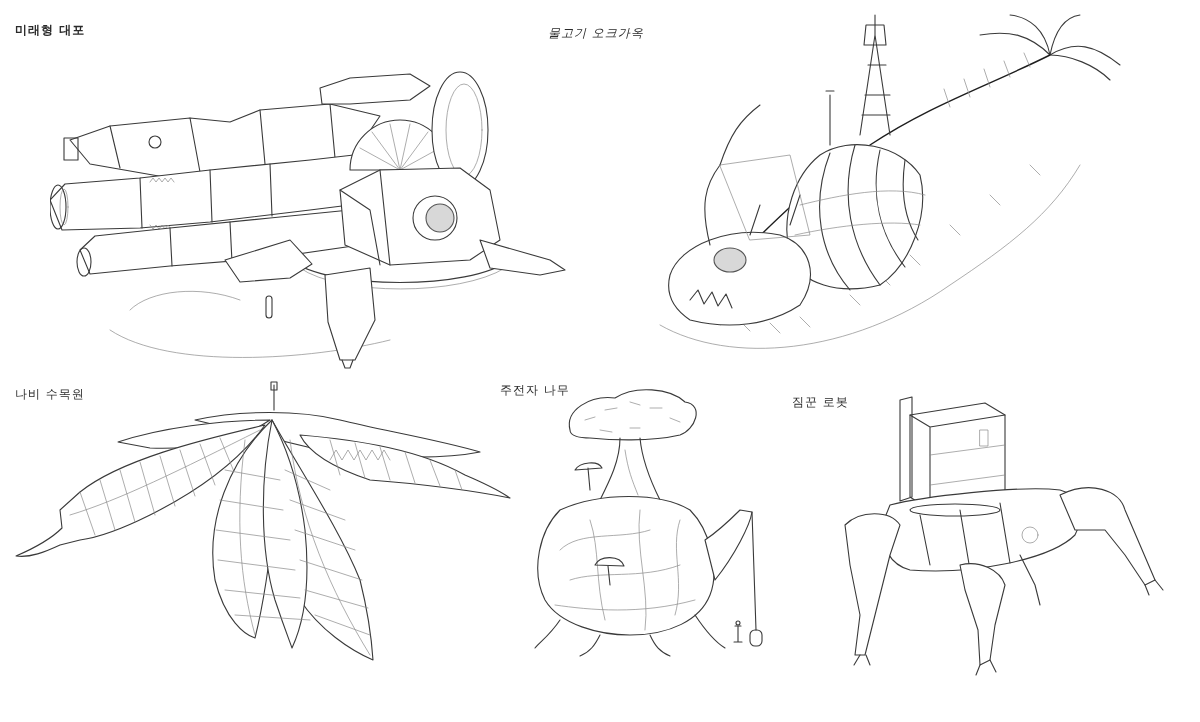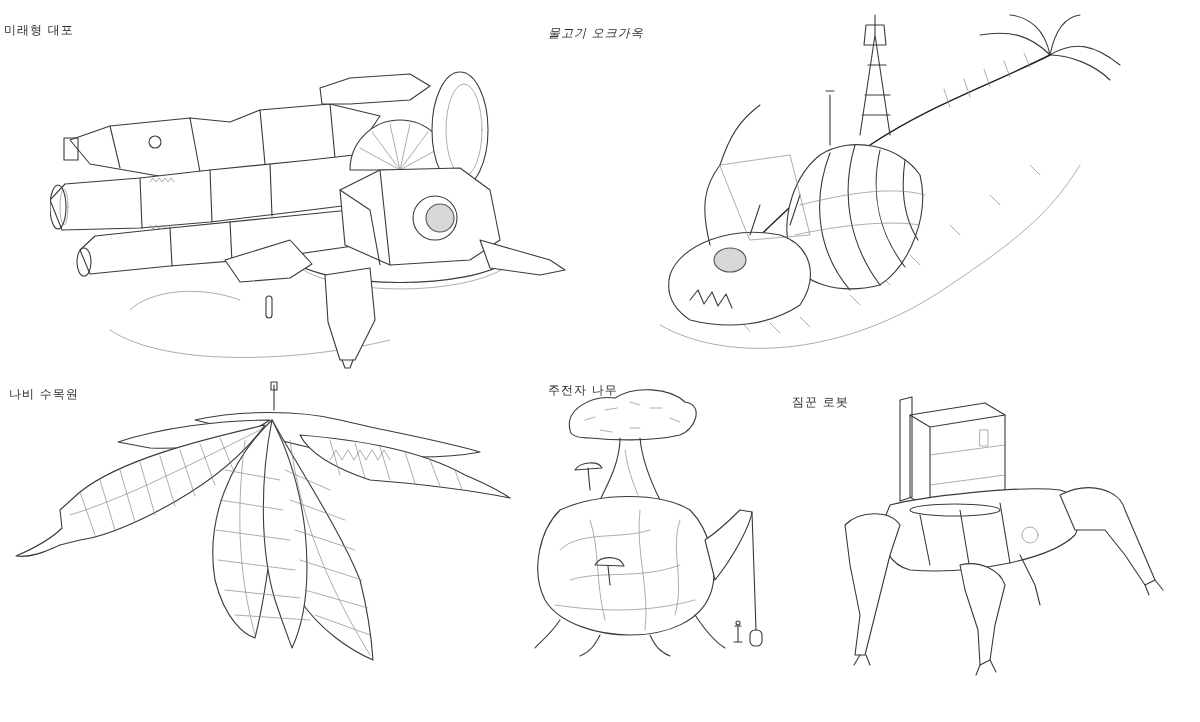--- a/index.html
+++ b/index.html
@@ -10,24 +10,24 @@
   .art svg { width: 100%; height: 100%; display: block; }
   .art svg * { fill: none; stroke: #3a3a3a; stroke-width: 1.1; stroke-linejoin: round; stroke-linecap: round; }
   .art svg .light { stroke: #8a8a8a; stroke-width: 0.7; }
   .art svg .dark { stroke: #1e1e1e; stroke-width: 1.4; }
   .art svg .fillw { fill: #ffffff; }
   .art svg .shade { fill: #d8d8d8; stroke: #555; }
 </style>
 </head>
 <body>
 
-<div class="label" style="left:4px; top:22px;">미래형 대포</div>
+<div class="label" style="left:15px; top:22px;font-weight:bold;">미래형 대포</div>
 <div class="label" style="left:548px; top:25px;font-style:italic;">물고기 오크가옥</div>
-<div class="label" style="left:9px; top:386px;text-align:right;">나비 수목원</div>
-<div class="label" style="left:500px; top:382px;margin-left:48px;">주전자 나무</div>
+<div class="label" style="left:15px; top:386px;text-align:right;">나비 수목원</div>
+<div class="label" style="left:500px; top:382px;">주전자 나무</div>
 <div class="label" style="left:792px; top:394px;">짐꾼 로봇</div>
 
 <div class="art" style="left:50px; top:60px; width:530px; height:310px;">
   <svg viewBox="0 0 530 310">
 
     <path class="light" d="M60 270 C 120 310, 260 300, 340 280"></path>
     <path class="light" d="M80 250 C 100 230, 150 225, 190 240"></path>
 
     <path class="fillw" d="M20 80 L 60 66 L 140 58 L 180 62 L 210 50 L 280 44 L 330 56 L 300 100 L 200 108 L 120 118 L 40 104 Z"></path>
     <path d="M60 66 L 70 108 M140 58 L 150 112 M210 50 L 215 104 M280 44 L 285 98"></path>

